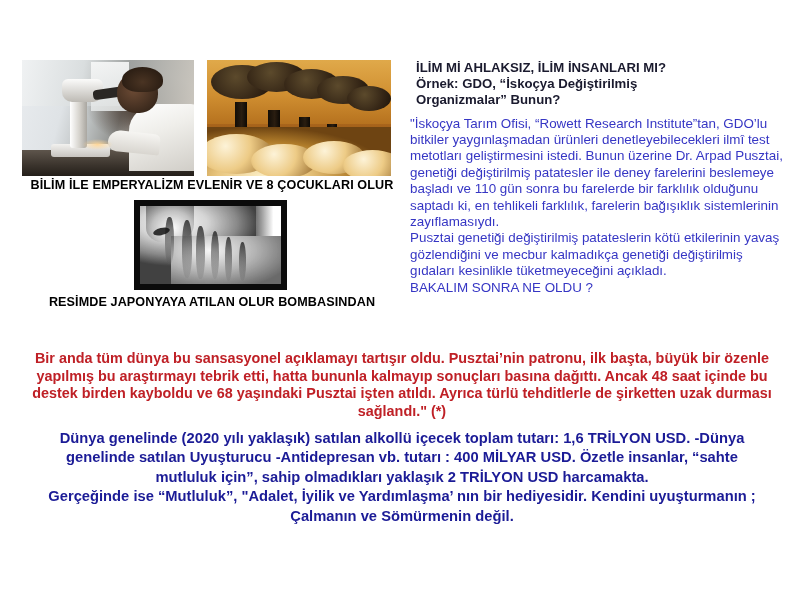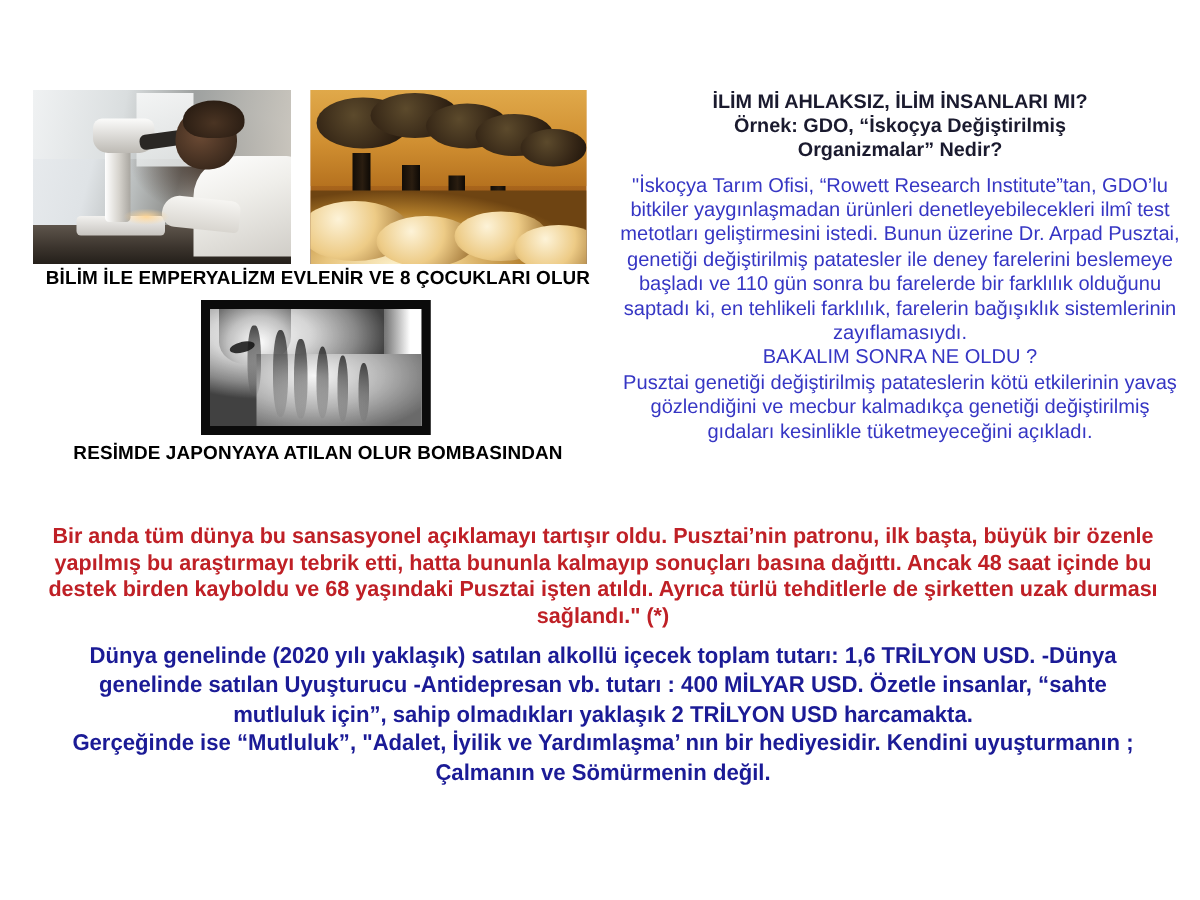--- a/index.html
+++ b/index.html
@@ -205,21 +205,21 @@
     font-size: 12.6px;
     line-height: 15px;
   }
 
   
   .right-col {
     position: absolute;
     left: 408px;
     top: 60px;
     width: 384px;
-    text-align: center;
+    text-align: left;
   }
   .headline {
     font-weight: bold;
     color: #1a1a2e;
     font-size: 13.2px;
     line-height: 16.2px;
     margin: 0 0 7px 0;
     padding: 0 8px;
   }
   .body-para {
@@ -328,27 +328,27 @@
 
   <div class="caption caption-2">
     <div>RESİMDE JAPONYAYA ATILAN OLUR BOMBASINDAN</div>
   </div>
 </div>
 
 <div class="right-col">
   <div class="headline">
     <div>İLİM Mİ AHLAKSIZ, İLİM İNSANLARI MI?</div>
     <div>Örnek:  GDO, “İskoçya Değiştirilmiş</div>
-    <div>Organizmalar” Nedir?</div>
+    <div>Organizmalar” Bunun?</div>
   </div>
 
   <div class="body-para">
     <p>"İskoçya Tarım Ofisi, “Rowett Research Institute”tan, GDO’lu bitkiler yaygınlaşmadan ürünleri denetleyebilecekleri ilmî test metotları geliştirmesini istedi. Bunun üzerine Dr. Arpad  Pusztai, genetiği değiştirilmiş patatesler ile deney farelerini beslemeye başladı ve 110 gün sonra bu farelerde bir farklılık olduğunu saptadı ki, en tehlikeli farklılık, farelerin bağışıklık sistemlerinin  zayıflamasıydı.</p>
+    <p>Pusztai genetiği değiştirilmiş patateslerin kötü etkilerinin yavaş gözlendiğini ve mecbur kalmadıkça genetiği değiştirilmiş gıdaları kesinlikle tüketmeyeceğini açıkladı.</p>
     <p>BAKALIM SONRA NE OLDU ?</p>
-    <p>Pusztai genetiği değiştirilmiş patateslerin kötü etkilerinin yavaş gözlendiğini ve mecbur kalmadıkça genetiği değiştirilmiş gıdaları kesinlikle tüketmeyeceğini açıkladı.</p>
   </div>
 </div>
 
 <div class="red-block">
   <p>Bir anda tüm dünya bu sansasyonel açıklamayı tartışır oldu. Pusztai’nin patronu, ilk başta, büyük bir özenle yapılmış bu araştırmayı tebrik etti, hatta bununla kalmayıp sonuçları basına dağıttı. Ancak 48 saat içinde bu destek birden kayboldu ve 68 yaşındaki Pusztai işten atıldı. Ayrıca türlü tehditlerle de şirketten uzak durması sağlandı." (*)</p>
 </div>
 
 <div class="navy-block">
   <p>Dünya genelinde (2020 yılı yaklaşık) satılan alkollü içecek toplam tutarı: 1,6 TRİLYON USD. -Dünya genelinde satılan Uyuşturucu -Antidepresan vb. tutarı : 400 MİLYAR USD. Özetle insanlar, “sahte mutluluk için”, sahip olmadıkları yaklaşık 2 TRİLYON USD harcamakta.</p>
   <p>Gerçeğinde ise “Mutluluk”, "Adalet, İyilik ve Yardımlaşma’ nın bir hediyesidir.  Kendini uyuşturmanın ; Çalmanın ve Sömürmenin değil.</p>

